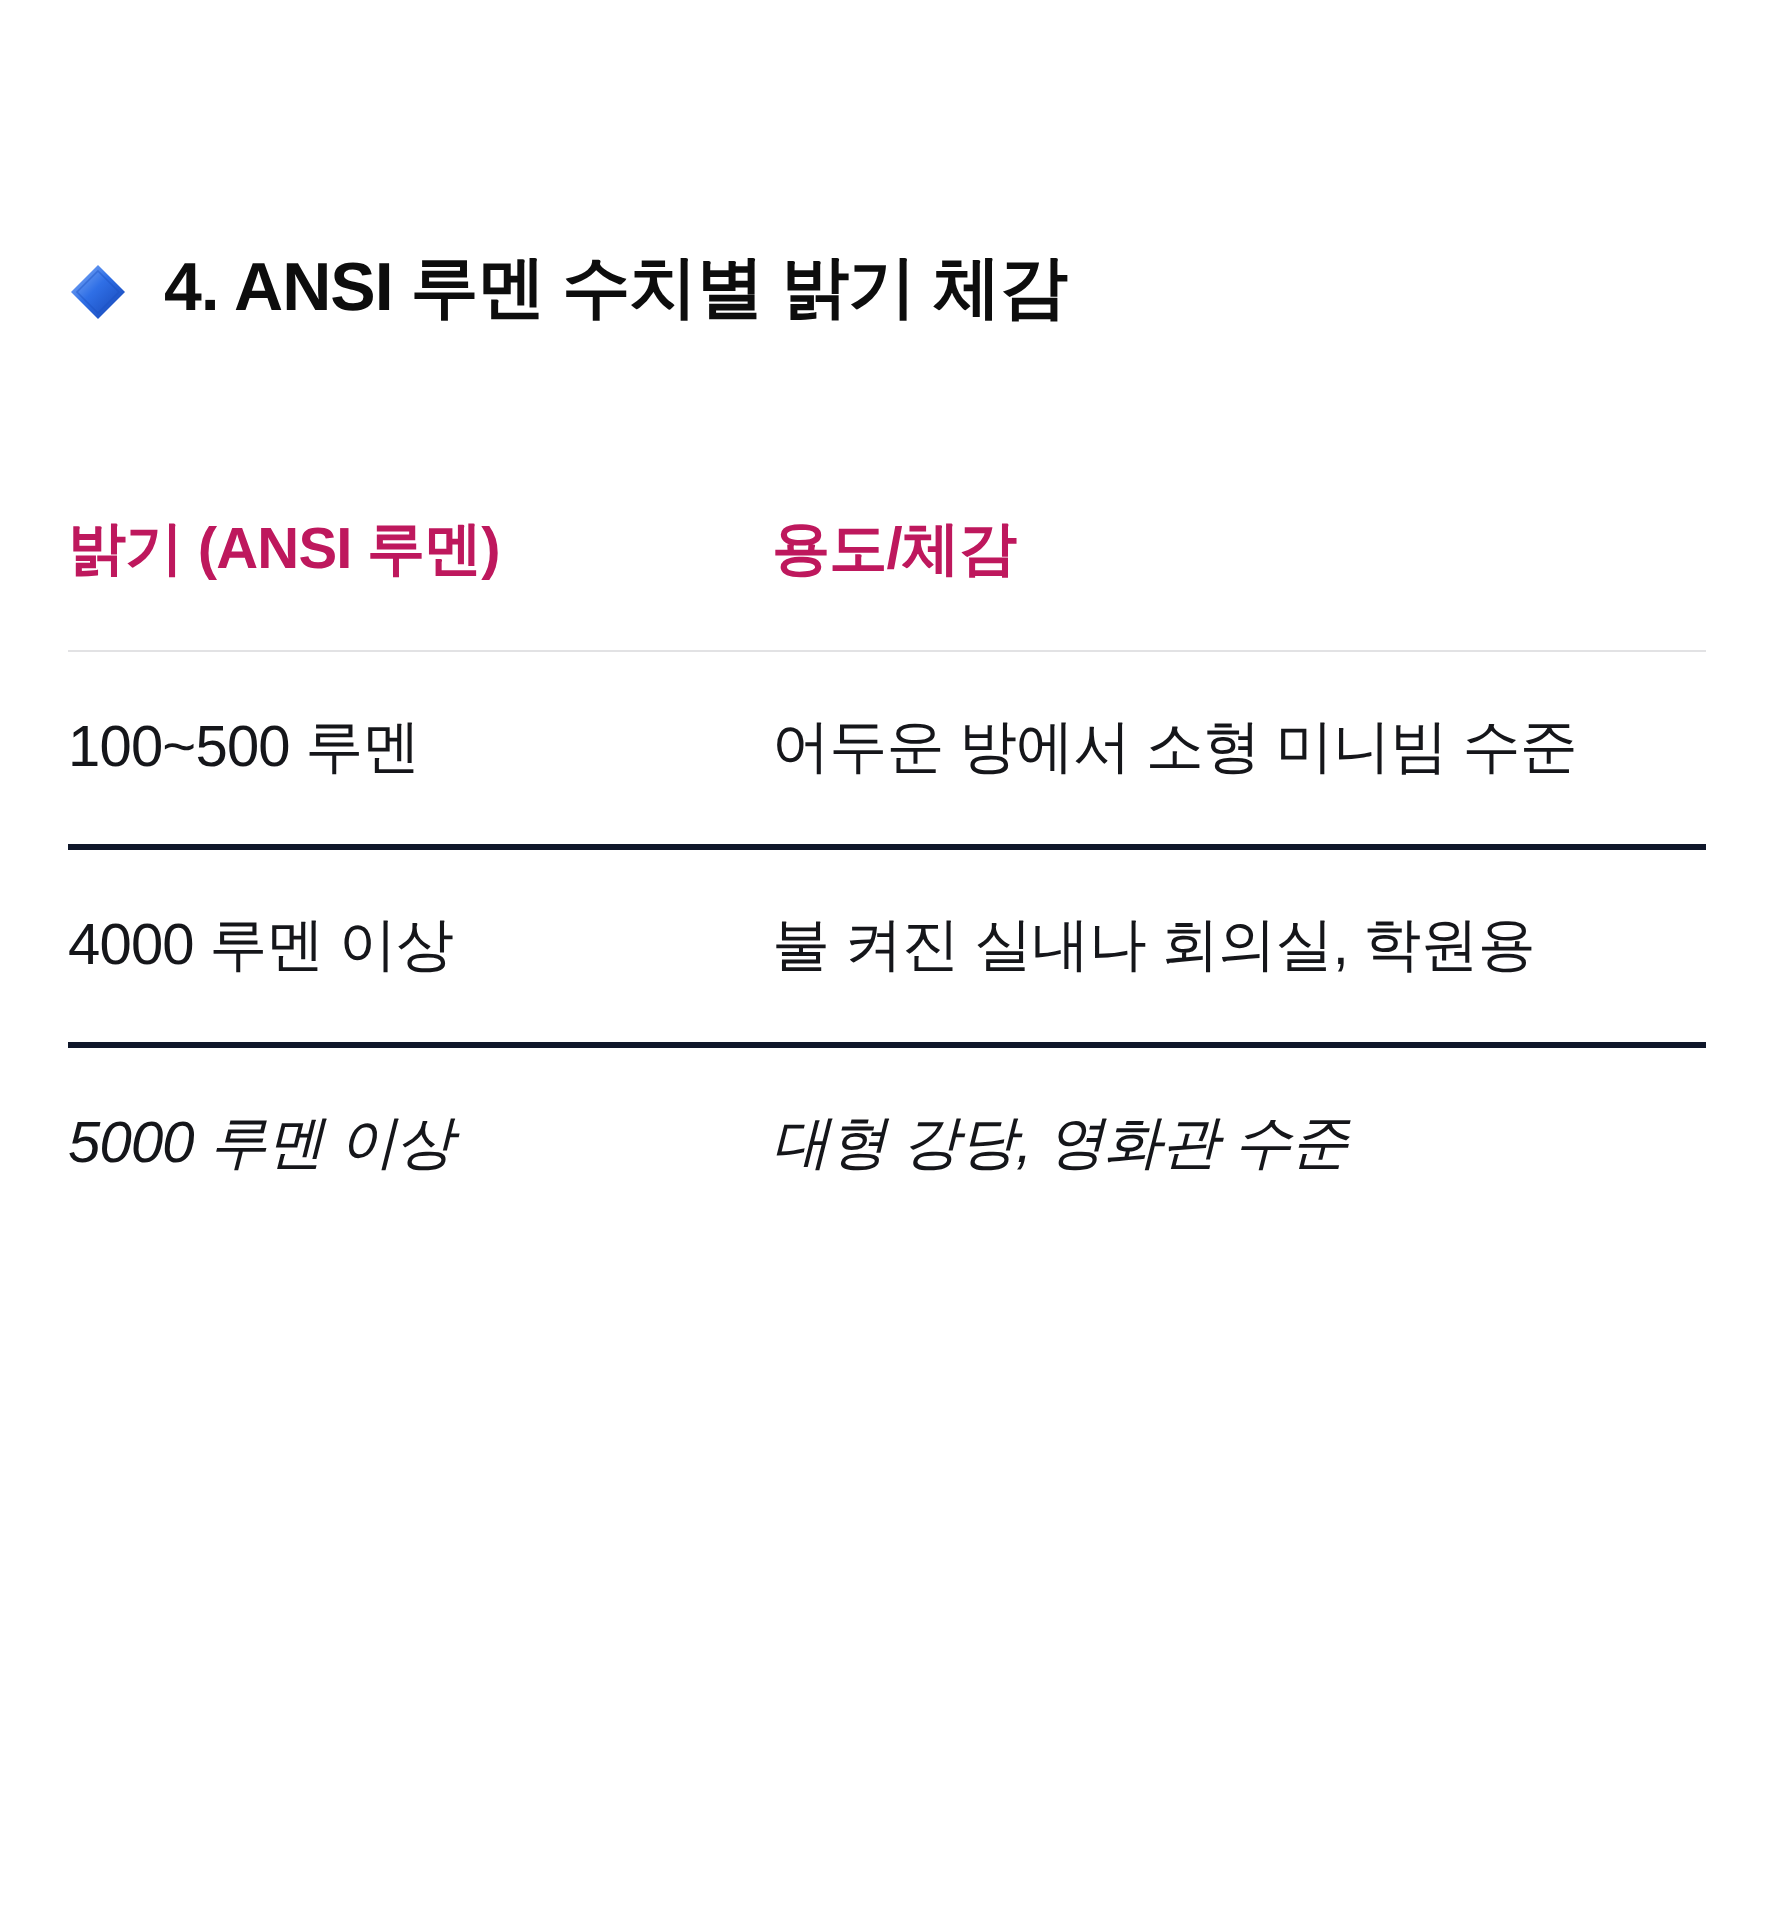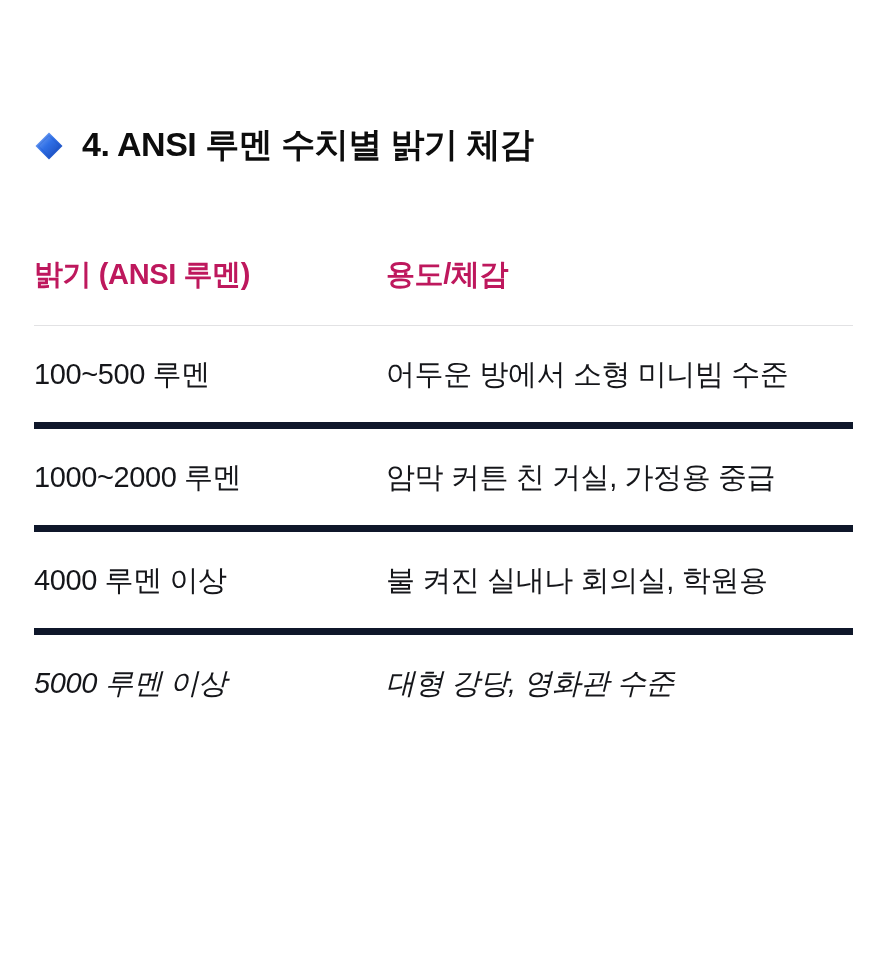--- a/index.html
+++ b/index.html
@@ -62,21 +62,21 @@
   table.lumen-table thead tr {
     border-bottom: 1px solid #e2e2e4;
   }
   table.lumen-table td {
     font-size: 29px;
     font-weight: normal;
     color: #15161a;
     padding: 26px 0 26px 0;
     vertical-align: top;
     line-height: 1.52;
-    border-bottom: 7px solid #0f172a;
+    border-bottom: 3px solid #0f172a;
     letter-spacing: -0.4px;
   }
   table.lumen-table td.cell-usage {
     padding-right: 10px;
   }
   table.lumen-table tbody tr:last-child td {
     border-bottom: none;
     font-style: italic;
   }
 </style>
@@ -112,24 +112,20 @@
         <th>밝기 (ANSI 루멘)</th>
         <th>용도/체감</th>
       </tr>
     </thead>
     <tbody>
       <tr>
         <td class="cell-brightness">100~500 루멘</td>
         <td class="cell-usage">어두운 방에서 소형 미니빔 수준</td>
       </tr>
       <tr>
-        <td class="cell-brightness">1000~2000 루멘</td>
-        <td class="cell-usage">암막 커튼 친 거실, 가정용 중급</td>
-      </tr>
-      <tr>
         <td class="cell-brightness">4000 루멘 이상</td>
         <td class="cell-usage">불 켜진 실내나 회의실, 학원용</td>
       </tr>
       <tr>
         <td class="cell-brightness">5000 루멘 이상</td>
         <td class="cell-usage">대형 강당, 영화관 수준</td>
       </tr>
     </tbody>
   </table>
 

